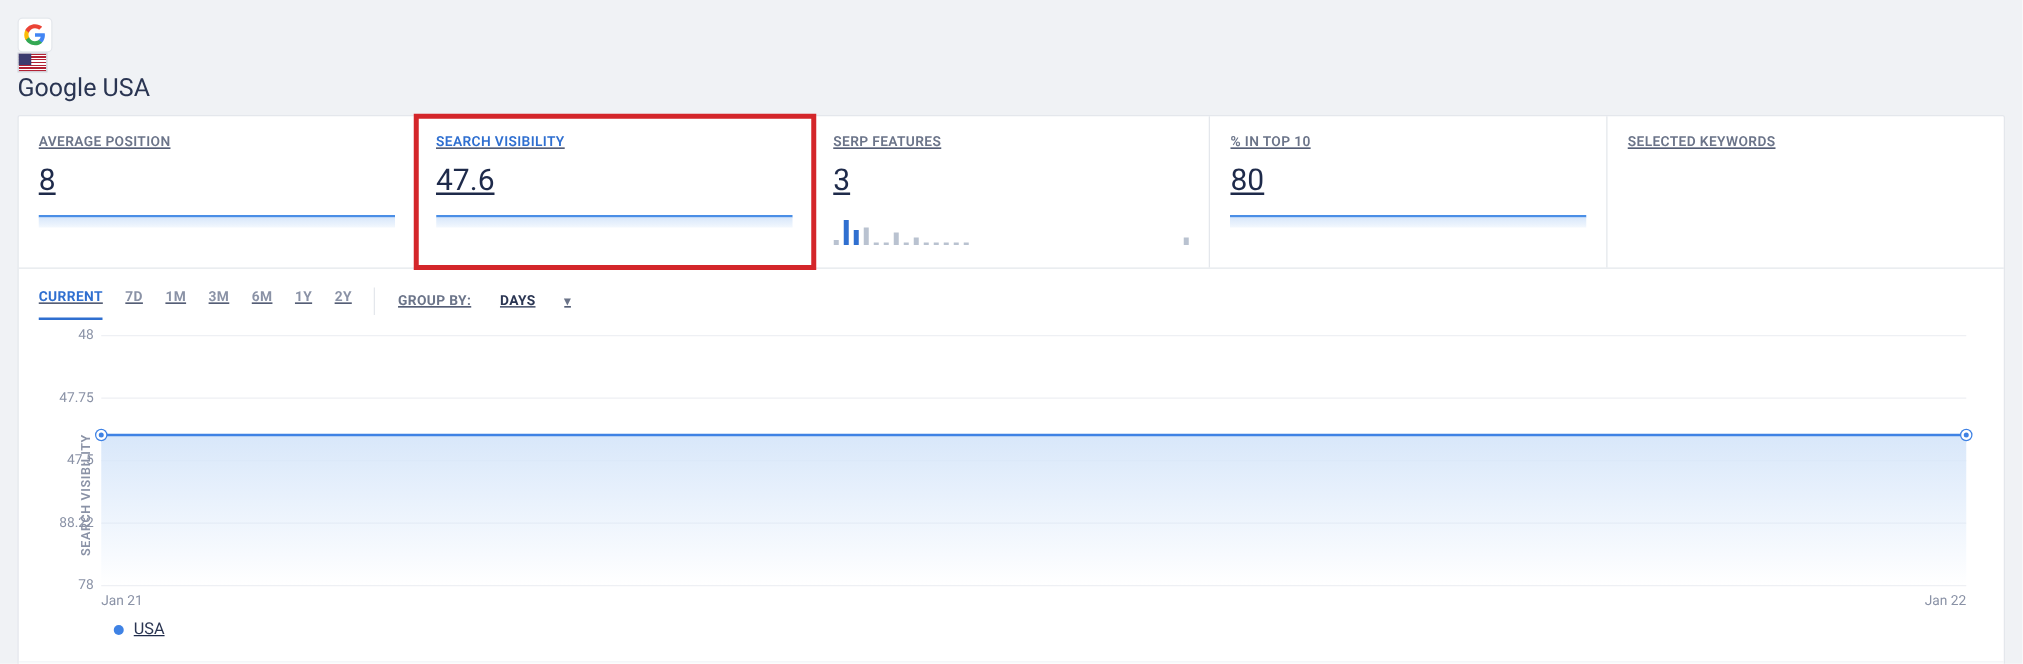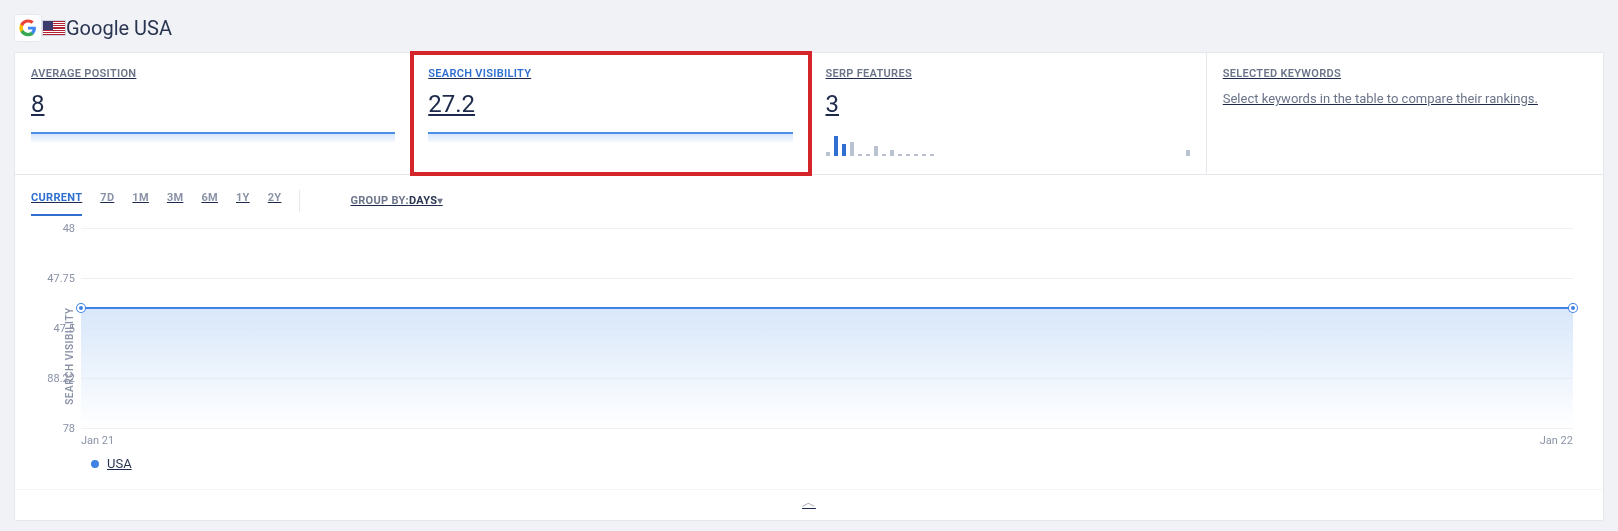--- a/index.html
+++ b/index.html
@@ -8,22 +8,23 @@
     background: #f0f2f5;
     color: #1e2a4a;
     width: 1618px;
     height: 531px;
     overflow: hidden;
   }
 
   
   .header {
     display: flex;
-    align-items: center;
+    align-items: flex-start;
     padding: 14px 14px 10px 14px;
+    flex-direction: column;
   }
   .g-badge {
     width: 28px; height: 28px;
     background: #fff;
     border: 1px solid #e4e7ec;
     border-radius: 4px;
     display: flex; align-items: center; justify-content: center;
     font-weight: 700;
   }
   .g-badge svg { width: 18px; height: 18px; }
@@ -151,23 +152,22 @@
     border-bottom-color: #2f6fd0;
   }
   .divider {
     width: 1px; height: 22px; background: #e4e7ec;
   }
   .groupby {
     font-size: 11px;
     font-weight: 700;
     color: #6b7489;
     letter-spacing: .3px;
-    display: flex; align-items: center; gap: 0;
+    display: flex; align-items: center; gap: 23px;
     cursor: pointer;
-    margin-left: 32px;
   }
   .groupby .val { color: #2a3552; }
   .chev { font-size: 10px; color: #6b7489; }
 
   
   .chart-wrap {
     position: relative;
     padding: 6px 30px 10px 30px;
   }
   .y-title {
@@ -276,21 +276,21 @@
 
     <div class="card">
       <div class="card-label">AVERAGE POSITION</div>
       <div class="card-value">8</div>
       <div class="spark"></div>
     </div>
 
 
     <div class="card active highlighted">
       <div class="card-label">SEARCH VISIBILITY</div>
-      <div class="card-value">27.2</div>
+      <div class="card-value">47.6</div>
       <div class="spark"></div>
     </div>
 
     <div class="card">
       <div class="card-label">SERP FEATURES</div>
       <div class="card-value">3</div>
       <div class="mini-bars">
         <span style="height:4px"></span>
         <span class="hi" style="height:20px"></span>
         <span class="hi" style="height:12px"></span>
@@ -302,24 +302,28 @@
         <span style="height:6px"></span>
         <span style="height:2px"></span>
         <span style="height:2px"></span>
         <span style="height:2px"></span>
         <span style="height:2px"></span>
         <span style="height:2px"></span>
         <span style="margin-left:auto;height:6px"></span>
       </div>
     </div>
 
+    <div class="card">
+      <div class="card-label">% IN TOP 10</div>
+      <div class="card-value">80</div>
+      <div class="spark"></div>
+    </div>
 
     <div class="card hint">
       <div class="card-label">SELECTED KEYWORDS</div>
-      <div class="hint-text">Select keywords in the table to compare their rankings.</div>
     </div>
 
   </div>
 
   <div class="controls">
     <div class="range-tabs">
       <span class="range-tab active">CURRENT</span>
       <span class="range-tab">7D</span>
       <span class="range-tab">1M</span>
       <span class="range-tab">3M</span>

